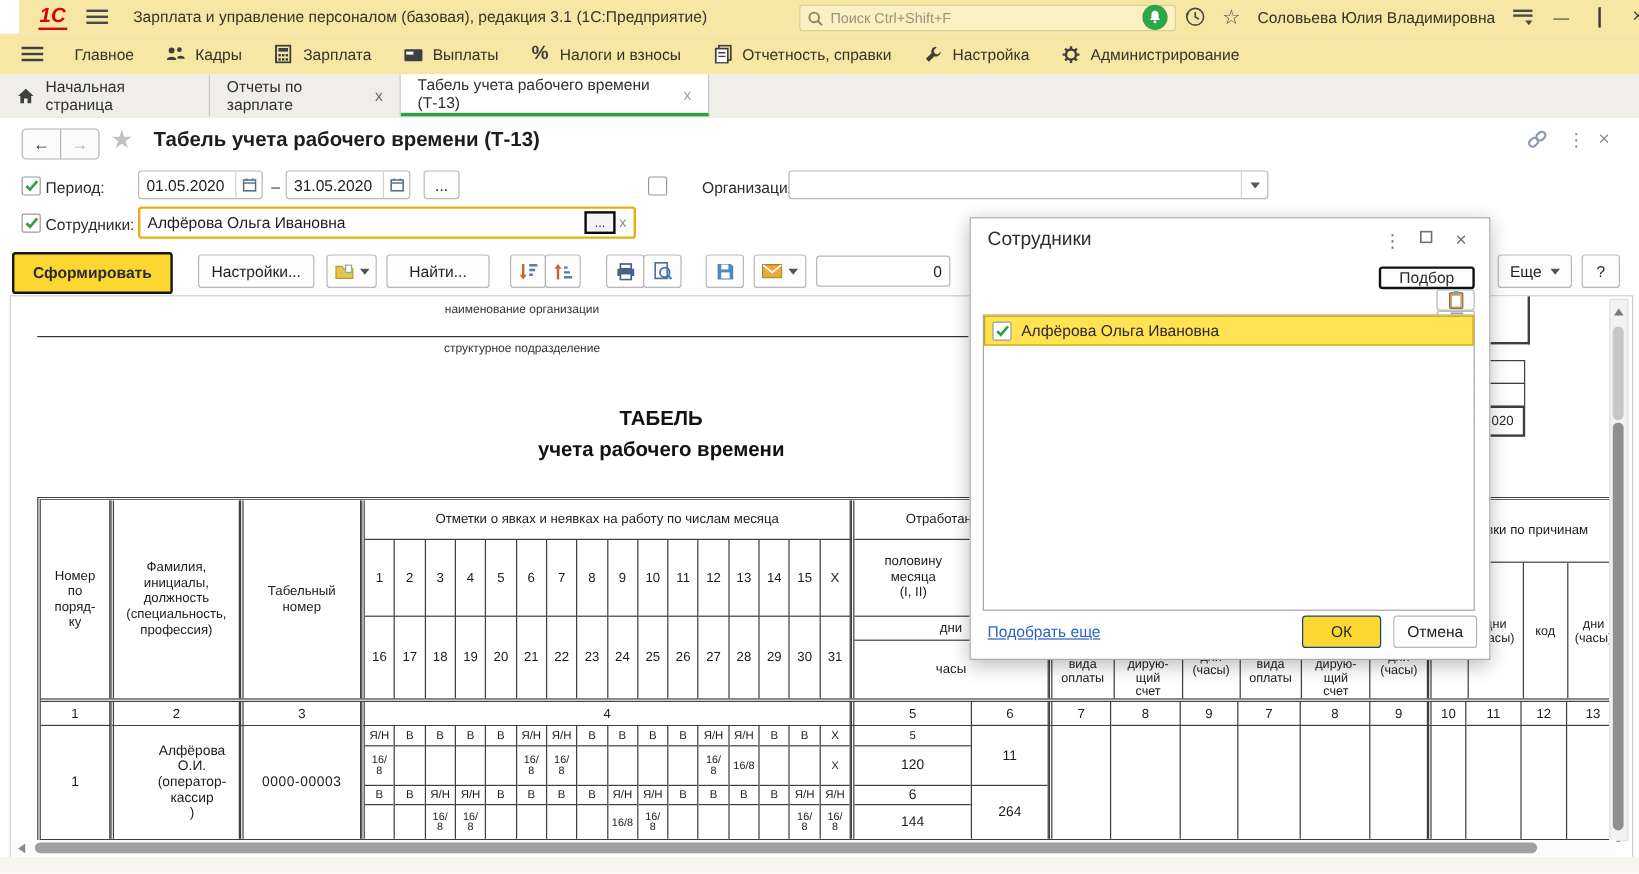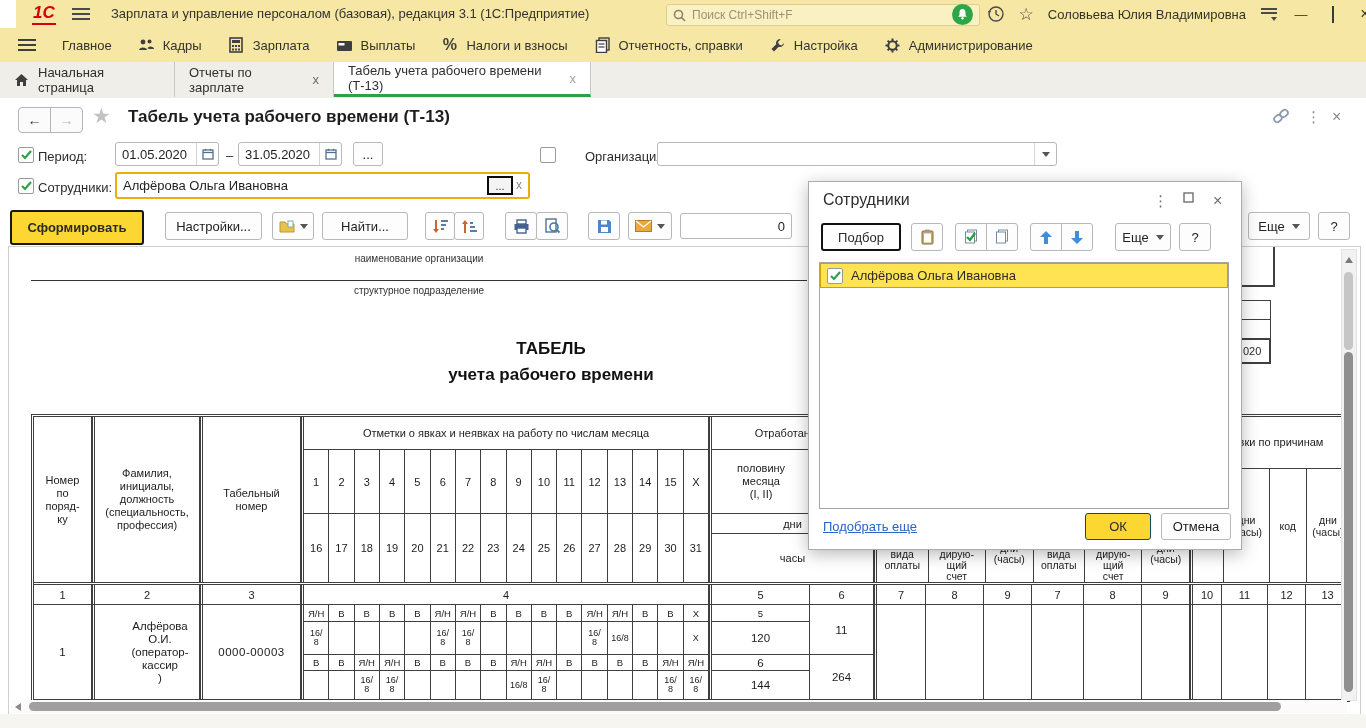--- a/index.html
+++ b/index.html
@@ -59,21 +59,21 @@
   .caret{width:0;height:0;border-left:4px solid transparent;border-right:4px solid transparent;border-top:5px solid #555;}
 
   
   .gen-btn{position:absolute;left:10px;top:210px;width:130px;height:31px;background:#FCD631;border:2px solid #161616;
            border-radius:3px;font-weight:bold;font-size:13px;display:flex;align-items:center;justify-content:center;}
   .icon-btn{box-sizing:border-box;background:#FDFDFD;border:1px solid #B8B8B8;border-radius:3px;height:28px;
             display:flex;align-items:center;justify-content:center;}
 
   
   .report{position:absolute;left:8px;top:246px;width:1351px;height:468px;border:1px solid #CFCFCF;background:#fff;}
-  .rp-caption{position:absolute;font-size:10px;color:#333;width:776px;left:22px;text-align:center;}
+  .rp-caption{position:absolute;font-size:10px;color:#333;width:776px;left:38px;text-align:center;}
   .rp-line{position:absolute;left:22px;width:776px;border-top:1px solid #333;}
   .rp-title{position:absolute;left:292px;width:500px;text-align:center;font-weight:bold;font-size:17px;color:#111;}
   .frag{position:absolute;box-sizing:border-box;border:1px solid #3f3f3f;background:#fff;}
 
   
   .t13{position:absolute;left:22px;top:167px;width:1316px;background:#fff;color:#1c1c1c;
        border-top:3px double #3f3f3f;border-left:3px double #3f3f3f;border-bottom:3px double #3f3f3f;
        font-size:11px;}
   .t13 .cell{box-sizing:border-box;border-right:1px solid #3f3f3f;display:flex;align-items:center;justify-content:center;text-align:center;}
   .pre{white-space:pre-line;}
@@ -124,21 +124,21 @@
   .vthumb2{position:absolute;left:2px;top:102px;width:9px;height:340px;background:#8F8F8F;border-radius:5px;}
   .hscroll{position:absolute;left:2px;bottom:2px;width:1336px;height:13px;background:#FBFBFB;}
   .hthumb{position:absolute;left:18px;top:2px;width:1252px;height:9px;background:#A0A0A0;border-radius:5px;}
   .sarrow{position:absolute;width:0;height:0;}
 
   
   .dialog{position:absolute;left:808px;top:181px;width:432px;height:367px;background:#fff;border:1px solid #ABABAB;
           box-shadow:0 4px 16px rgba(0,0,0,.28);z-index:20;}
   .dlg-title{position:absolute;left:14px;top:9px;font-size:16px;color:#2e2e2e;}
   .dlg-hico{position:absolute;top:10px;color:#6f6f6f;font-size:13px;}
-  .dlg-toolbar{position:absolute;left:12px;top:40px;right:12px;height:30px;display:flex;align-items:center;}
+  .dlg-toolbar{position:absolute;left:12px;top:40px;right:12px;height:30px;display:flex;align-items:flex-end;flex-direction:column;}
   .pick-btn{width:80px;height:28px;border:2px solid #111;border-radius:3px;background:#FDFDFD;
             display:flex;align-items:center;justify-content:center;box-sizing:border-box;}
   .dlg-list{position:absolute;left:10px;top:80px;width:410px;height:247px;border:1px solid #A6A6A6;box-sizing:border-box;background:#fff;}
   .dlg-row{height:25px;display:flex;align-items:center;gap:8px;padding:0 6px;box-sizing:border-box;}
   .dlg-row.sel{background:#FFE353;border:1px solid #CCA300;}
   .dlg-link{position:absolute;left:14px;top:337px;color:#2A64C5;text-decoration:underline;font-size:13px;}
   .ok-btn{position:absolute;left:276px;top:331px;width:66px;height:27px;background:#FCD631;border:1px solid #0c4a6e;
           border-radius:3px;display:flex;align-items:center;justify-content:center;box-sizing:border-box;}
   .cancel-btn{position:absolute;left:352px;top:331px;width:70px;height:27px;}
 

